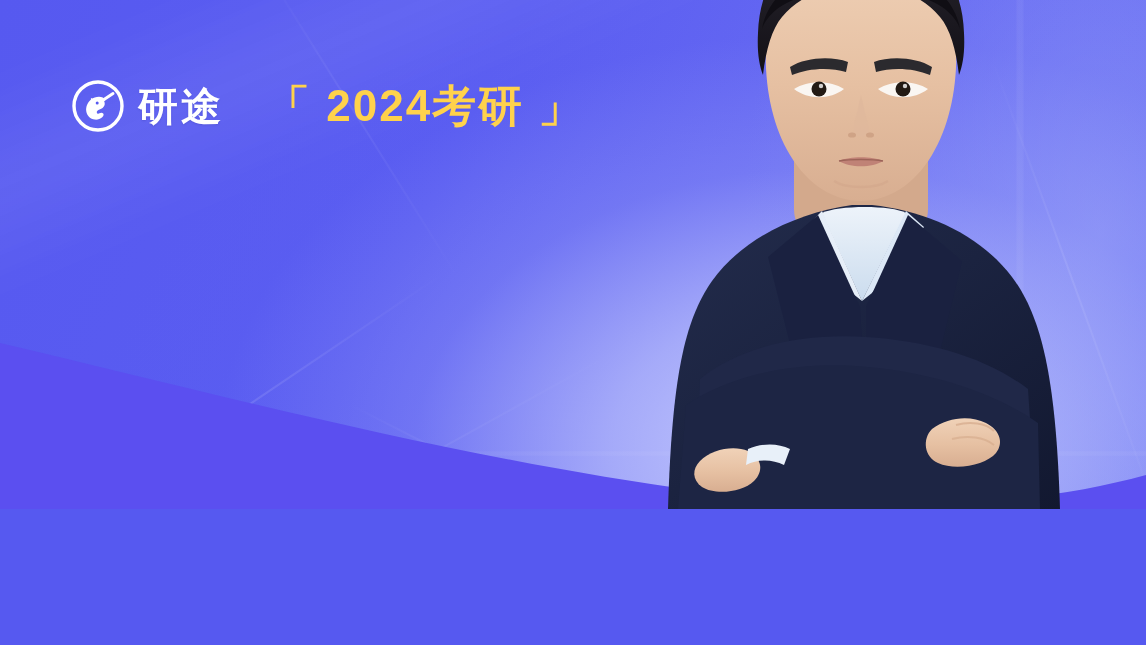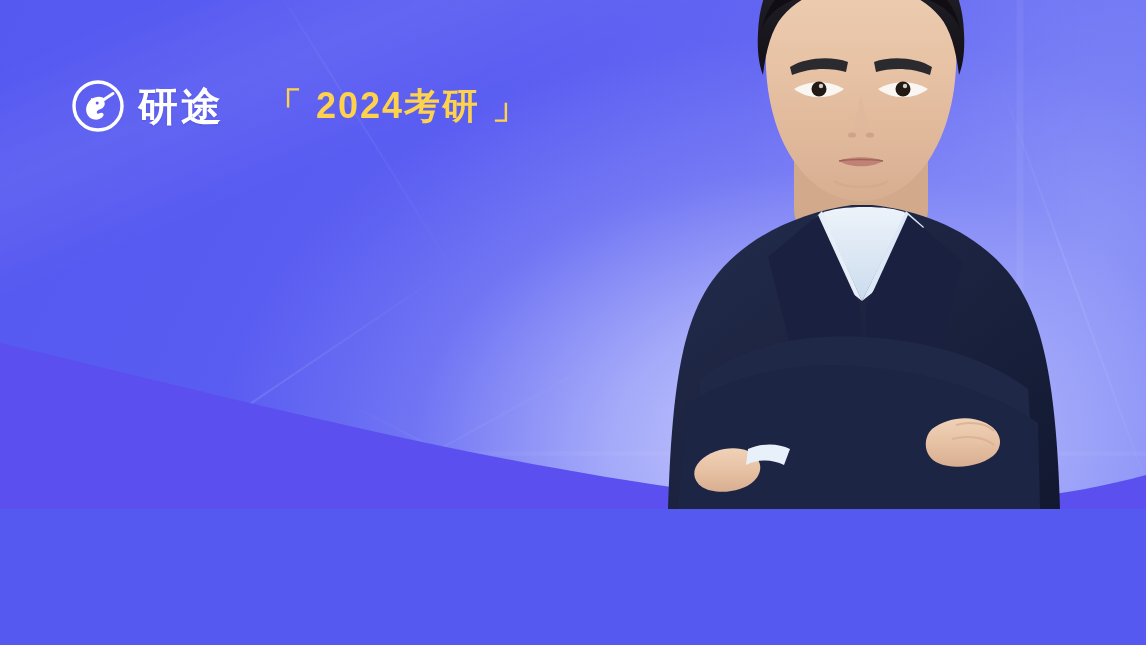--- a/index.html
+++ b/index.html
@@ -99,21 +99,21 @@
     font-weight:700;
     color:#FFFFFF;
     letter-spacing:3px;
     line-height:1;
     white-space:nowrap;
     text-shadow:0 1px 2px rgba(40,40,130,0.18);
   }
 
   .tagline {
     margin-left:42px;
-    font-size:36px;
+    font-size:44px;
     font-weight:700;
     color:#FFD24B;
     letter-spacing:2px;
     line-height:1;
     white-space:nowrap;
   }
 
   
   .headline {
     position:absolute;

